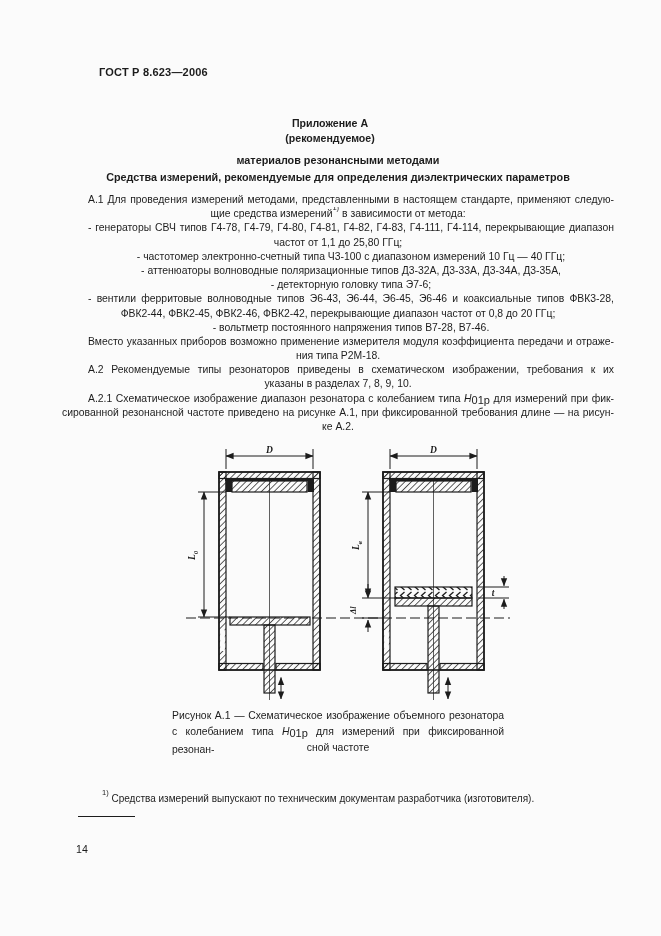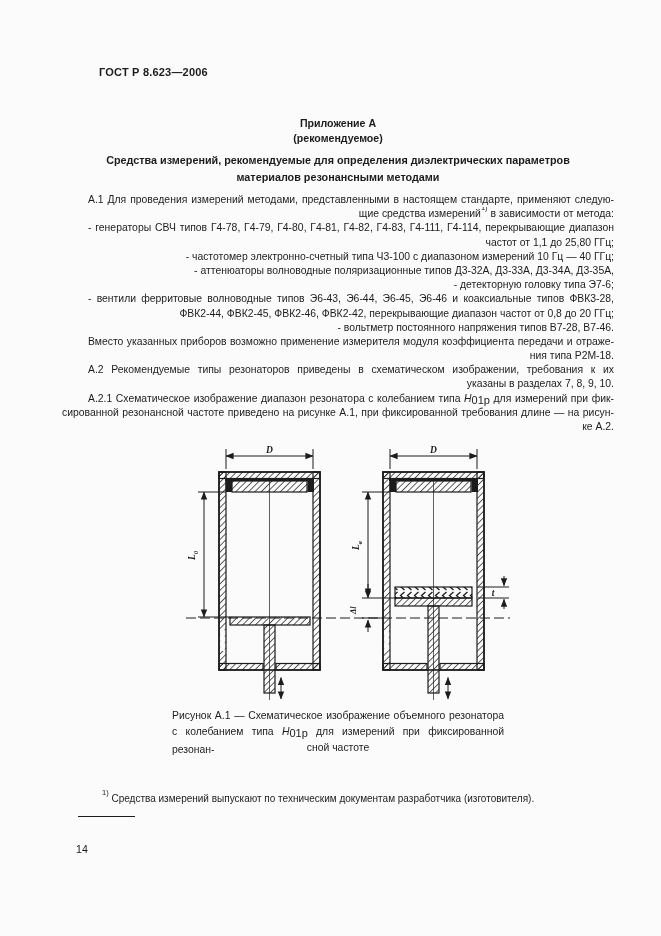--- a/index.html
+++ b/index.html
@@ -4,24 +4,24 @@
 <style>
   html,body{margin:0;padding:0;}
   body{
     width:661px;height:936px;position:relative;
     background:#fbfbfb;color:#1c1c1c;
     font-family:"Liberation Sans","DejaVu Sans",sans-serif;
     overflow:hidden;
   }
   .abs{position:absolute;}
   .doc-header{left:71px;top:66px;font-size:11px;font-weight:bold;letter-spacing:.2px;margin-left:28px;}
-  .annex{left:62px;top:116px;width:552px;text-align:center;font-weight:bold;font-size:10.6px;line-height:15px;}
+  .annex{left:54px;top:116px;width:552px;text-align:center;font-weight:bold;font-size:10.6px;line-height:15px;}
   .doc-title{left:62px;top:152px;width:552px;text-align:center;font-weight:bold;font-size:10.8px;line-height:17px;}
   .bodytext{left:62px;top:193px;width:552px;}
-  .line{font-size:10.4px;height:14.2px;line-height:14.2px;text-align:right;overflow:hidden;}
+  .line{font-size:10.4px;height:14.2px;line-height:14.2px;text-align:center;overflow:hidden;}
   .jl{text-align:justify;text-align-last:justify;}
   .ind{text-indent:26px;}
   sup.fn{font-size:7.5px;position:relative;top:-3px;line-height:0;}
   .sym{font-style:italic;}
   .symsub{font-size:11px;vertical-align:-2px;}
   .caption{left:172px;top:708px;width:332px;}
   .cap-line{font-size:10.4px;height:15.8px;line-height:15.8px;}
   .cap-c{text-align:center;}
   .fnrule{left:78px;top:816px;width:57px;height:0;border-top:1.2px solid #1c1c1c;}
   .footnote{left:62px;top:793px;width:552px;font-size:10px;padding-left:40px;box-sizing:border-box;}
@@ -37,22 +37,22 @@
 <body>
 
 <div class="abs doc-header">ГОСТ Р 8.623—2006</div>
 
 <div class="abs annex">
   <div>Приложение А</div>
   <div>(рекомендуемое)</div>
 </div>
 
 <div class="abs doc-title">
+  <div>материалов резонансными методами</div>
   <div>Средства измерений, рекомендуемые для определения диэлектрических параметров</div>
-  <div>материалов резонансными методами</div>
 </div>
 
 <div class="abs bodytext">
   <div class="line jl ind">А.1  Для проведения измерений методами, представленными в настоящем стандарте, применяют следую-</div>
   <div class="line"><span>щие средства измерений</span><sup class="fn">1)</sup><span> в зависимости от метода:</span></div>
   <div class="line jl ind">-  генераторы СВЧ типов Г4-78, Г4-79, Г4-80, Г4-81, Г4-82, Г4-83, Г4-111, Г4-114, перекрывающие диапазон</div>
   <div class="line">частот от 1,1 до 25,80 ГГц;</div>
   <div class="line ind">-  частотомер электронно-счетный типа Ч3-100 с диапазоном измерений 10 Гц — 40 ГГц;</div>
   <div class="line ind">-  аттенюаторы волноводные поляризационные типов Д3-32А, Д3-33А, Д3-34А, Д3-35А,</div>
   <div class="line ind">-  детекторную головку типа Э7-6;</div>

